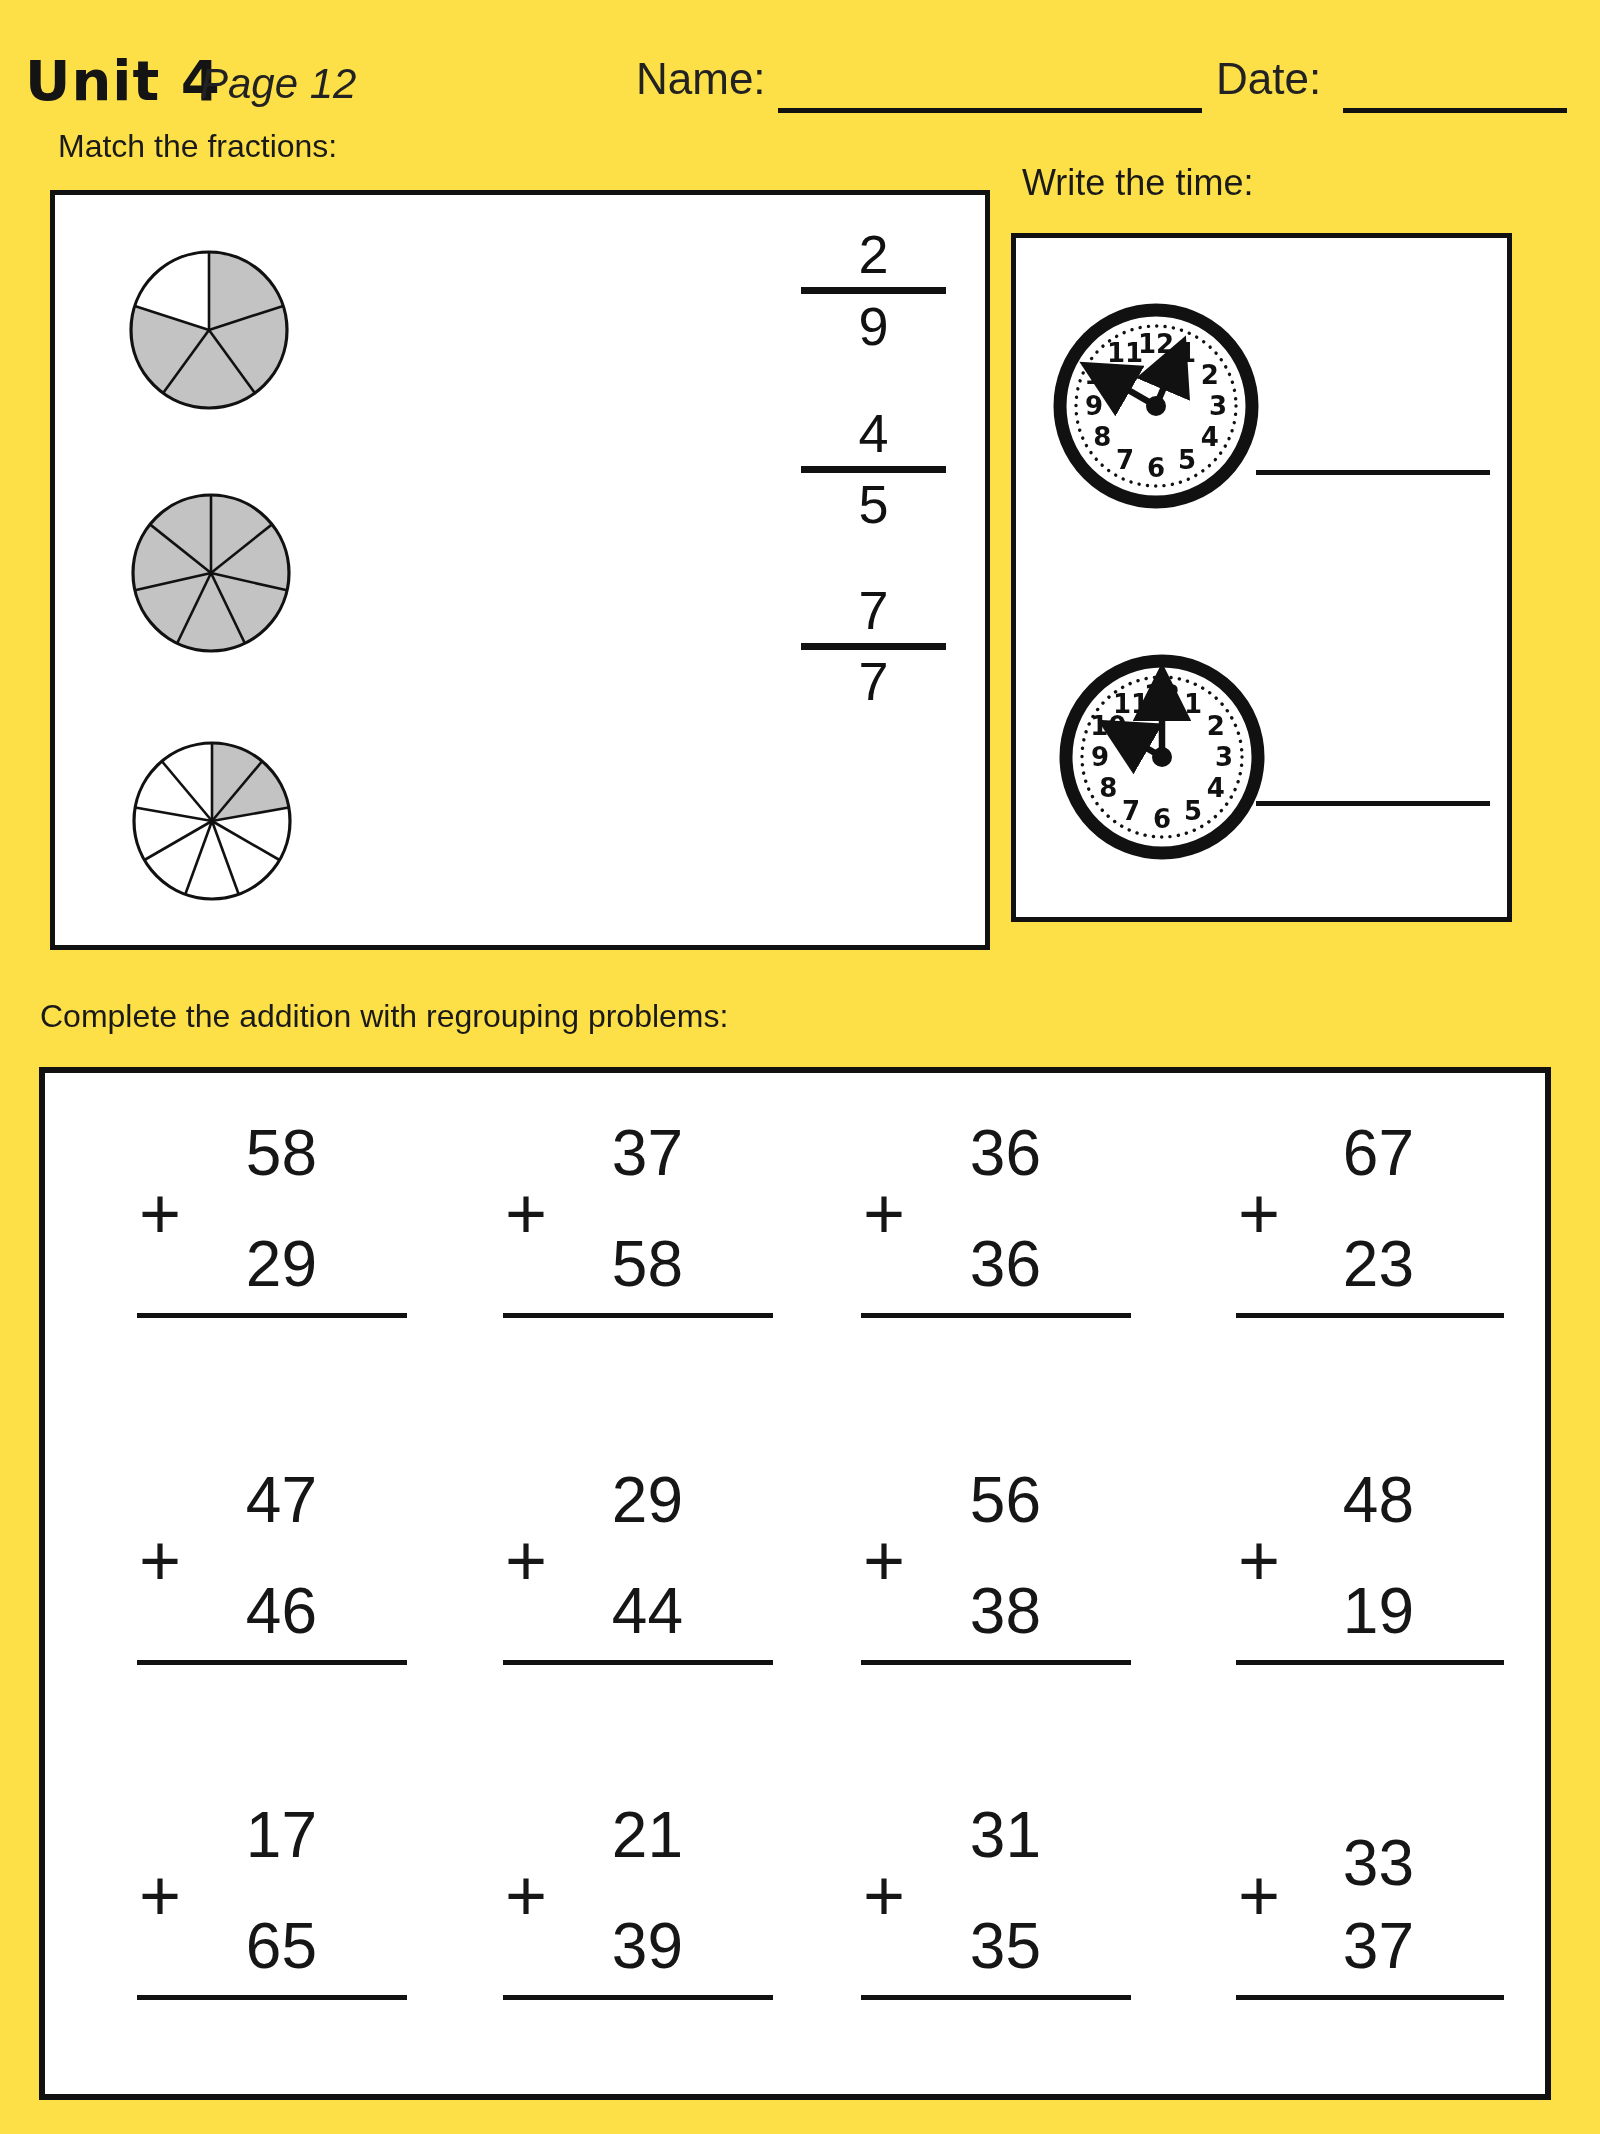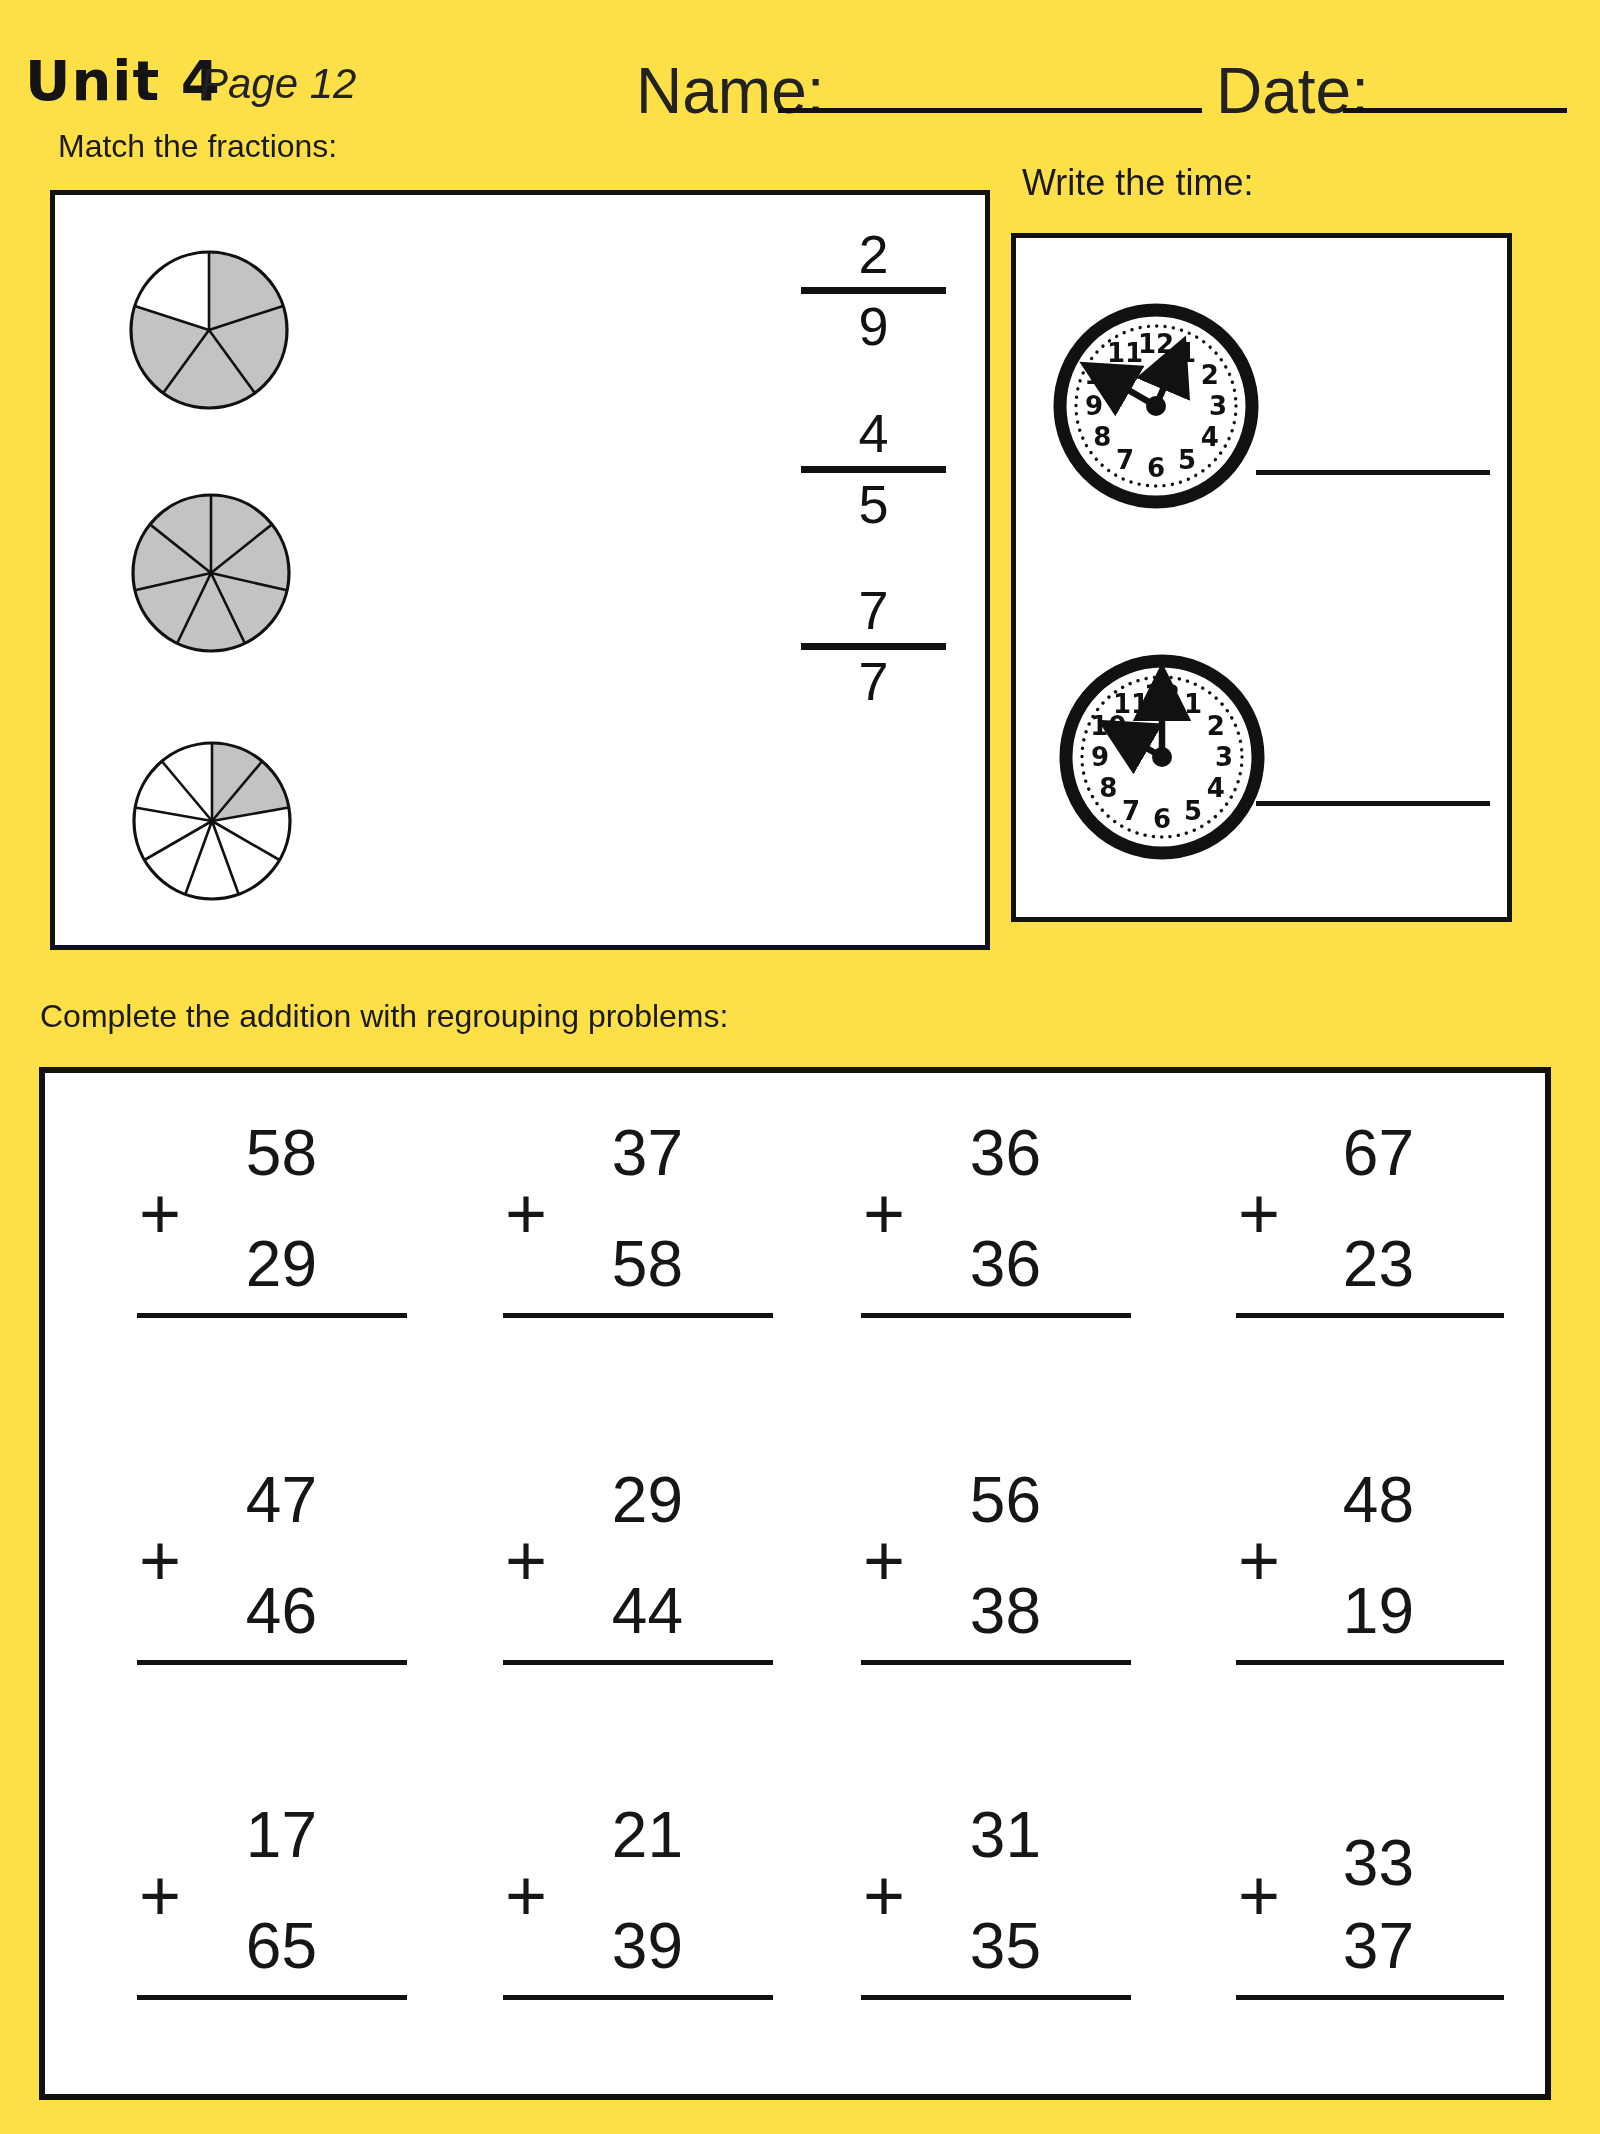--- a/index.html
+++ b/index.html
@@ -4,21 +4,21 @@
 <style>
   html,body{margin:0;padding:0;background:#ffffff;}
   .page{
     position:relative;width:1600px;height:2134px;background:#fde047;
     font-family:"Liberation Sans",sans-serif;color:#141414;overflow:hidden;
   }
   .abs{position:absolute;}
   
   .unit-title{font-family:"DejaVu Sans",sans-serif;font-weight:900;font-size:56px;letter-spacing:1px;}
   .page-label{font-size:42px;font-weight:400;color:#222;font-style:italic;}
-  .field-label{font-size:64px;font-weight:400;color:#222;}
+  .field-label{font-size:44px;font-weight:400;color:#222;}
   .blank-line{background:#111;height:5px;}
   .section-label{font-size:32px;font-weight:400;color:#1a1a1a;}
   
   .frame{position:absolute;border:5px solid #111;box-sizing:border-box;background:#fff;}
   .frame-thick{border-width:6px;}
   
   .fraction-num{position:absolute;width:145px;text-align:center;font-size:54px;line-height:54px;color:#111;}
   .fraction-bar{position:absolute;width:145px;height:7px;background:#111;}
   
   .problem{position:absolute;}

